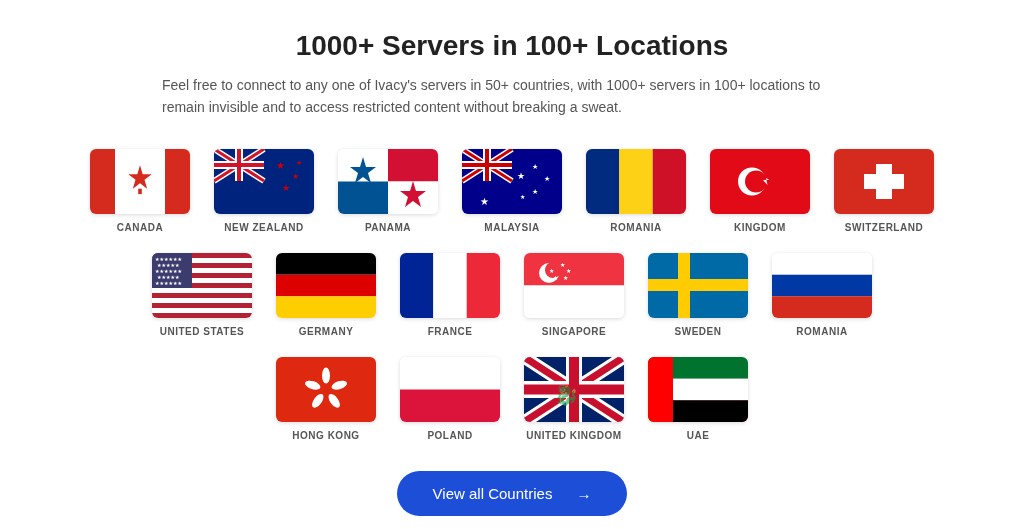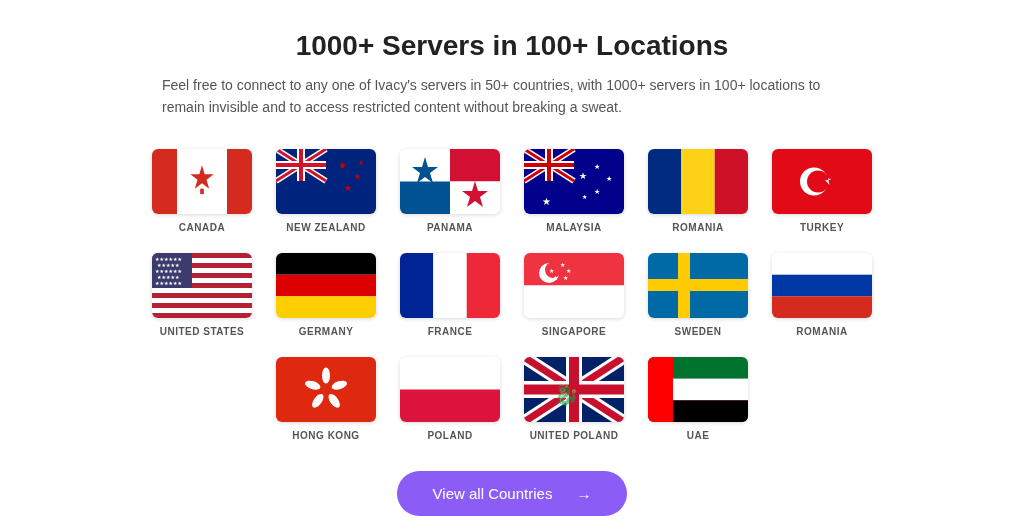--- a/index.html
+++ b/index.html
@@ -65,21 +65,21 @@
       height: 100%;
     }
     .flag-label {
       font-size: 10px;
       font-weight: 600;
       letter-spacing: 0.5px;
       color: #555;
     }
     .view-btn {
       margin-top: 30px;
-      background: #8b5cf6;
+      background: #1d4ed8;
       color: #fff;
       border: none;
       border-radius: 30px;
       padding: 14px 36px;
       font-size: 15px;
       font-weight: 500;
       cursor: pointer;
       display: flex;
       align-items: center;
       gap: 24px;
@@ -191,23 +191,33 @@
 
     <div class="flag-item">
       <div class="flag-wrapper">
         <svg viewBox="0 0 100 65" xmlns="http://www.w3.org/2000/svg">
           <rect width="100" height="65" fill="#E30A17"></rect>
           <circle cx="42" cy="32.5" r="14" fill="#fff"></circle>
           <circle cx="46" cy="32.5" r="11" fill="#E30A17"></circle>
           <polygon points="62,32.5 56,29 57.5,36 53,31 59.5,31" fill="#fff"></polygon>
         </svg>
       </div>
-      <span class="flag-label">TURKEY</span>
-    </div>
-
+      <span class="flag-label">KINGDOM</span>
+    </div>
+
+    <div class="flag-item">
+      <div class="flag-wrapper">
+        <svg viewBox="0 0 100 65" xmlns="http://www.w3.org/2000/svg">
+          <rect width="100" height="65" fill="#D52B1E"></rect>
+          <rect x="42" y="15" width="16" height="35" fill="#fff"></rect>
+          <rect x="30" y="25" width="40" height="15" fill="#fff"></rect>
+        </svg>
+      </div>
+      <span class="flag-label">SWITZERLAND</span>
+    </div>
 
   </div>
 
   <div class="flags-row">
 
 
     <div class="flag-item">
       <div class="flag-wrapper">
         <svg viewBox="0 0 100 65" xmlns="http://www.w3.org/2000/svg">
 
@@ -340,21 +350,21 @@
 
           <rect x="42" y="0" width="16" height="65" fill="#fff"></rect>
           <rect x="0" y="24" width="100" height="17" fill="#fff"></rect>
 
           <rect x="45" y="0" width="10" height="65" fill="#C8102E"></rect>
           <rect x="0" y="27.5" width="100" height="10" fill="#C8102E"></rect>
 
           <text x="30" y="45" font-size="20" fill="#C8102E" opacity="0.6">🐉</text>
         </svg>
       </div>
-      <span class="flag-label">UNITED POLAND</span>
+      <span class="flag-label">UNITED KINGDOM</span>
     </div>
 
     <div class="flag-item">
       <div class="flag-wrapper">
         <svg viewBox="0 0 100 65" xmlns="http://www.w3.org/2000/svg">
 
           <rect x="0" y="0" width="25" height="65" fill="#00732F"></rect>
 
           <rect x="25" y="0" width="75" height="21.7" fill="#fff"></rect>
           <rect x="25" y="21.7" width="75" height="21.7" fill="#000"></rect>

